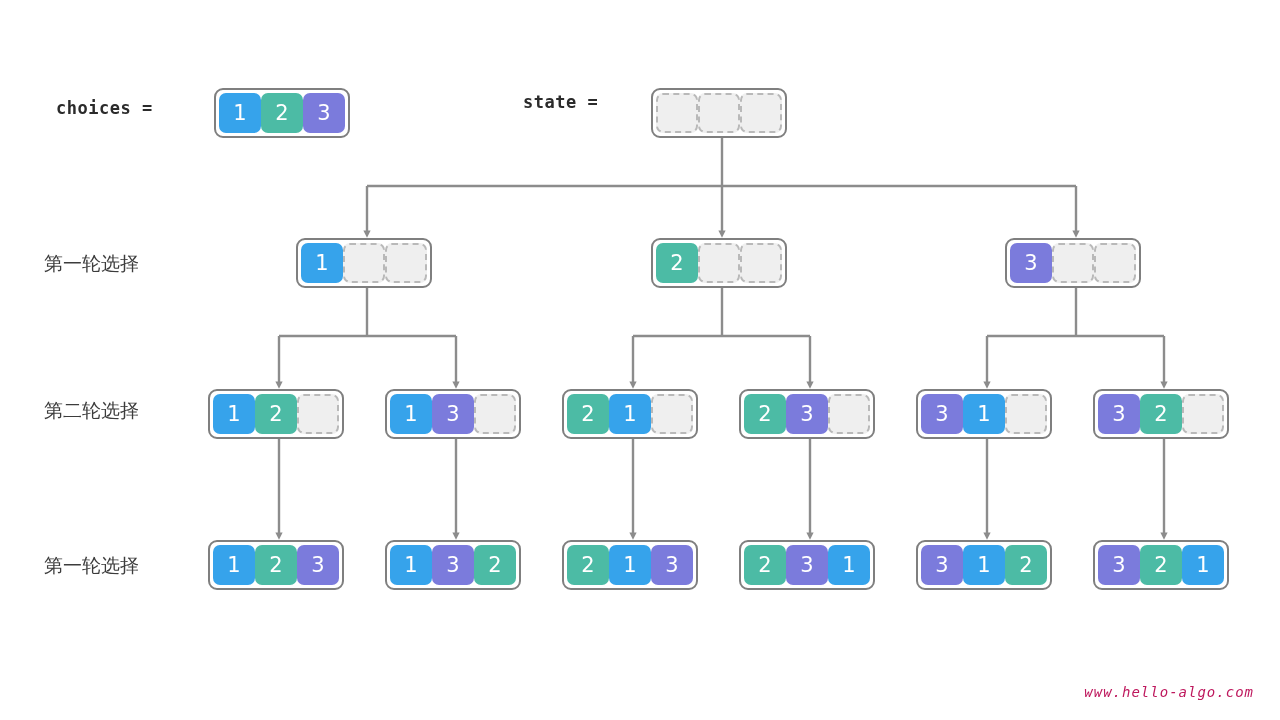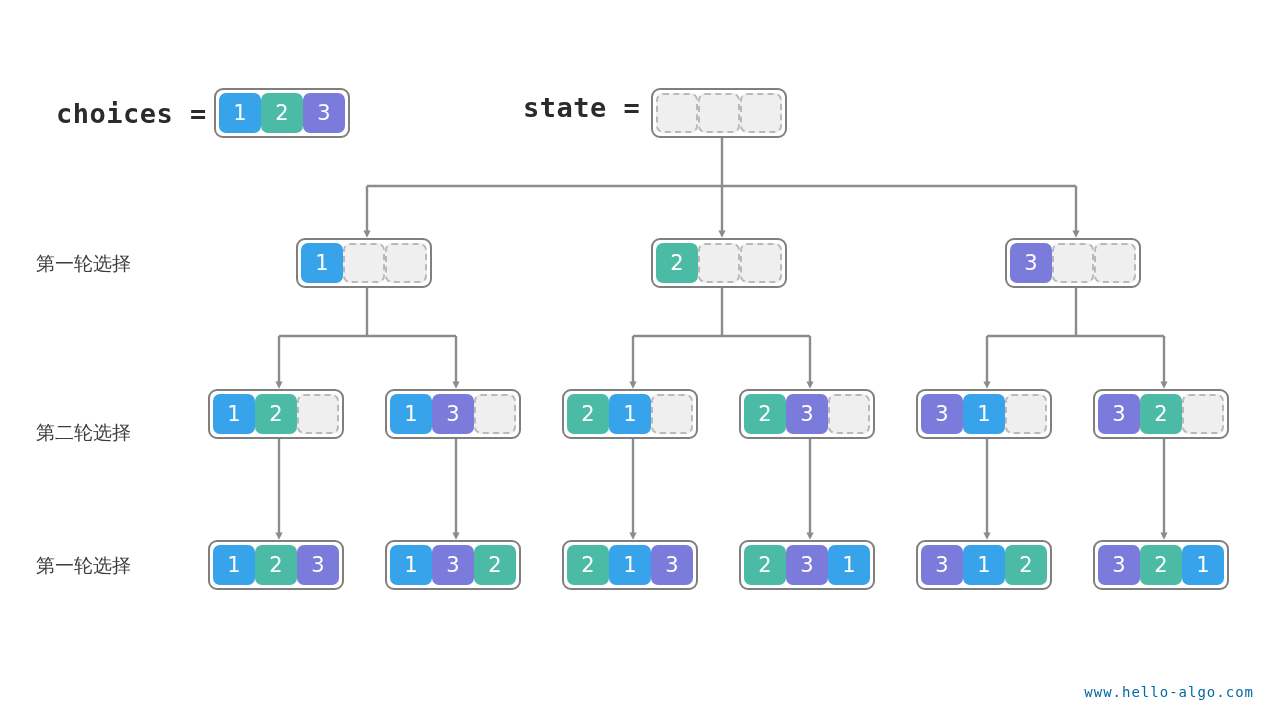--- a/index.html
+++ b/index.html
@@ -21,33 +21,34 @@
     top: 0;
     width: 1280px;
     height: 720px;
     pointer-events: none;
   }
   
   .hdr-label {
     position: absolute;
     font-family: "DejaVu Sans Mono", "Liberation Mono", monospace;
     font-weight: 700;
-    font-size: 27px;
+    font-size: 17px;
     color: #2b2b2b;
     letter-spacing: 0.5px;
     white-space: nowrap;
     text-align: center;
   }
   
   .row-label {
     position: absolute;
     font-family: Liberation Serif, serif;
     font-size: 19px;
     color: #3c3c3c;
     white-space: nowrap;
+    margin-left: 8px;
   }
   
   .node {
     position: absolute;
     display: flex;
     flex-direction: row;
     box-sizing: border-box;
     border: 2px solid #7f7f7f;
     border-radius: 9px;
     background: #ffffff;
@@ -75,23 +76,24 @@
   .cell.c2 { background: #4cbba5; }
   .cell.c3 { background: #7b7bdc; }
 
   
   .watermark {
     position: absolute;
     right: 26px;
     bottom: 20px;
     font-family: "DejaVu Sans Mono", "Liberation Mono", monospace;
     font-size: 14px;
-    color: #0369a1;
+    color: #be185d;
     letter-spacing: 1px;
     white-space: nowrap;
+    font-style: italic;
   }
 </style>
 </head>
 <body>
 
 <div id="canvas">
 
   <svg id="wires" viewBox="0 0 1280 720" xmlns="http://www.w3.org/2000/svg">
     <defs>
       <marker id="arrowhead" markerWidth="9" markerHeight="9" refX="4.2" refY="4.4" orient="auto" markerUnits="userSpaceOnUse">
@@ -142,21 +144,21 @@
 
   <div class="hdr-label" style="left:523px; top:92px;">state =</div>
 
   <div class="node" id="node-root" style="left:651px; top:88px;">
     <div class="cell empty"></div>
     <div class="cell empty"></div>
     <div class="cell empty"></div>
   </div>
 
   <div class="row-label" style="left:36px; top:251px;">第一轮选择</div>
-  <div class="row-label" style="left:36px; top:420px;text-align:right;">第二轮选择</div>
+  <div class="row-label" style="left:36px; top:398px;text-align:right;">第二轮选择</div>
   <div class="row-label" style="left:36px; top:553px;">第一轮选择</div>
 
   <div class="node" style="left:296px; top:238px;">
     <div class="cell c1">1</div>
     <div class="cell empty"></div>
     <div class="cell empty"></div>
   </div>
 
   <div class="node" style="left:651px; top:238px;">
     <div class="cell c2">2</div>

